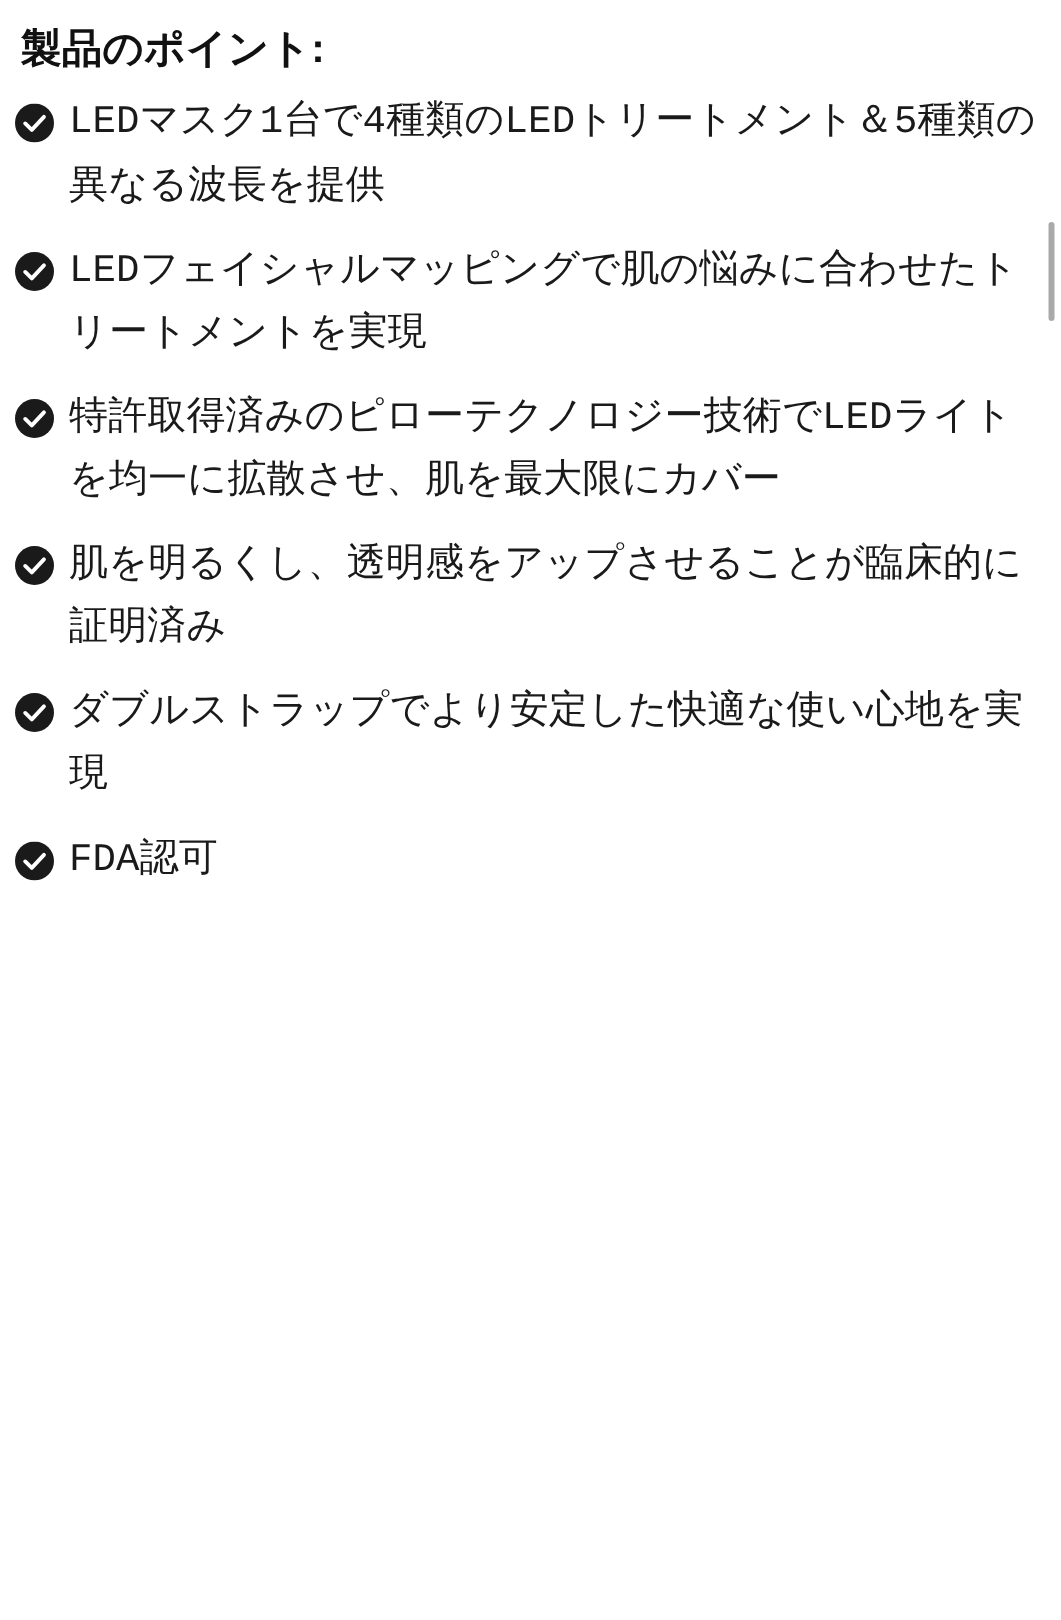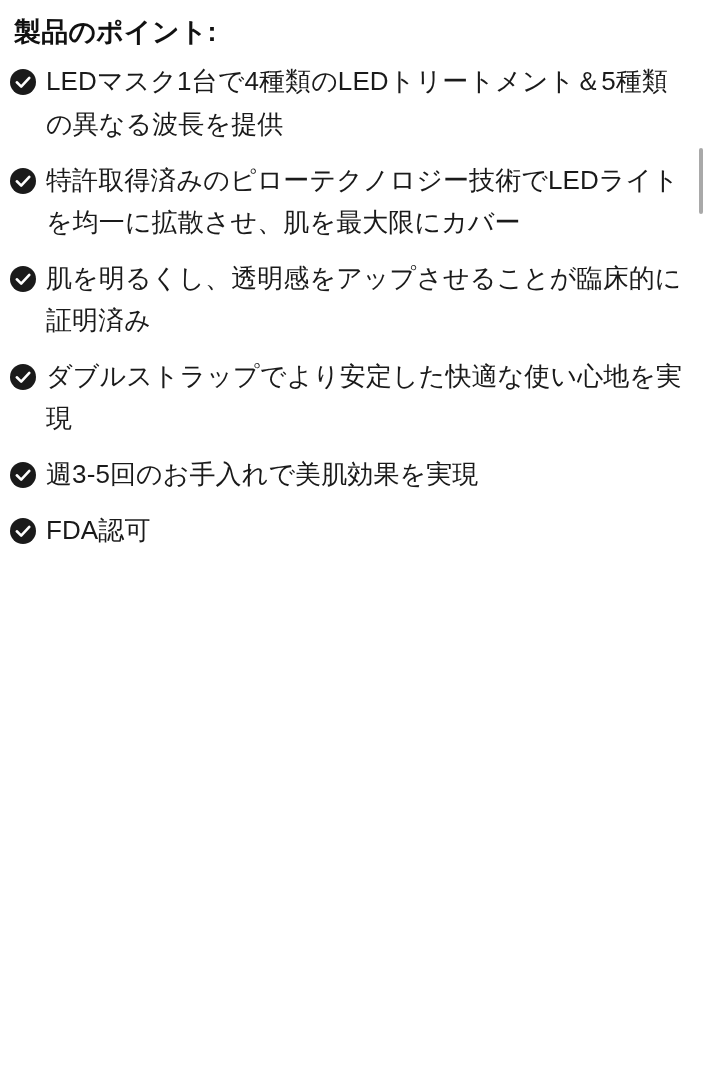--- a/index.html
+++ b/index.html
@@ -37,20 +37,21 @@
   .points-list {
     list-style: none;
     margin: 0;
     padding: 0;
   }
 
   .point-item {
     display: flex;
     align-items: flex-start;
     margin: 0 0 14px 0;
+    font-family: Liberation Mono, monospace;
   }
 
   .check-icon {
     flex: 0 0 auto;
     width: 26px;
     height: 26px;
     margin-top: 9px;
     margin-right: 10px;
     position: relative;
   }
@@ -95,20 +96,29 @@
         <svg viewBox="0 0 26 26" xmlns="http://www.w3.org/2000/svg">
           <circle cx="13" cy="13" r="13" fill="#1a1a1a"></circle>
           <path d="M6.8 13.3 L11.2 17.6 L19.3 8.9" fill="none" stroke="#ffffff" stroke-width="2.6" stroke-linecap="round" stroke-linejoin="round"></path>
         </svg>
       </span>
       <span class="point-text">LEDマスク1台で4種類のLEDトリートメント＆5種類の異なる波長を提供</span>
     </li>
 
 
 
+    <li class="point-item">
+      <span class="check-icon">
+        <svg viewBox="0 0 26 26" xmlns="http://www.w3.org/2000/svg">
+          <circle cx="13" cy="13" r="13" fill="#1a1a1a"></circle>
+          <path d="M6.8 13.3 L11.2 17.6 L19.3 8.9" fill="none" stroke="#ffffff" stroke-width="2.6" stroke-linecap="round" stroke-linejoin="round"></path>
+        </svg>
+      </span>
+      <span class="point-text">LEDフェイシャルマッピングで肌の悩みに合わせたトリートメントを実現</span>
+    </li>
 
     <li class="point-item">
       <span class="check-icon">
         <svg viewBox="0 0 26 26" xmlns="http://www.w3.org/2000/svg">
           <circle cx="13" cy="13" r="13" fill="#1a1a1a"></circle>
           <path d="M6.8 13.3 L11.2 17.6 L19.3 8.9" fill="none" stroke="#ffffff" stroke-width="2.6" stroke-linecap="round" stroke-linejoin="round"></path>
         </svg>
       </span>
       <span class="point-text">特許取得済みのピローテクノロジー技術でLEDライトを均一に拡散させ、肌を最大限にカバー</span>
     </li>
@@ -126,29 +136,20 @@
     <li class="point-item">
       <span class="check-icon">
         <svg viewBox="0 0 26 26" xmlns="http://www.w3.org/2000/svg">
           <circle cx="13" cy="13" r="13" fill="#1a1a1a"></circle>
           <path d="M6.8 13.3 L11.2 17.6 L19.3 8.9" fill="none" stroke="#ffffff" stroke-width="2.6" stroke-linecap="round" stroke-linejoin="round"></path>
         </svg>
       </span>
       <span class="point-text">ダブルストラップでより安定した快適な使い心地を実現</span>
     </li>
 
-    <li class="point-item">
-      <span class="check-icon">
-        <svg viewBox="0 0 26 26" xmlns="http://www.w3.org/2000/svg">
-          <circle cx="13" cy="13" r="13" fill="#1a1a1a"></circle>
-          <path d="M6.8 13.3 L11.2 17.6 L19.3 8.9" fill="none" stroke="#ffffff" stroke-width="2.6" stroke-linecap="round" stroke-linejoin="round"></path>
-        </svg>
-      </span>
-      <span class="point-text">週3-5回のお手入れで美肌効果を実現</span>
-    </li>
 
     <li class="point-item">
       <span class="check-icon">
         <svg viewBox="0 0 26 26" xmlns="http://www.w3.org/2000/svg">
           <circle cx="13" cy="13" r="13" fill="#1a1a1a"></circle>
           <path d="M6.8 13.3 L11.2 17.6 L19.3 8.9" fill="none" stroke="#ffffff" stroke-width="2.6" stroke-linecap="round" stroke-linejoin="round"></path>
         </svg>
       </span>
       <span class="point-text">FDA認可</span>
     </li>

